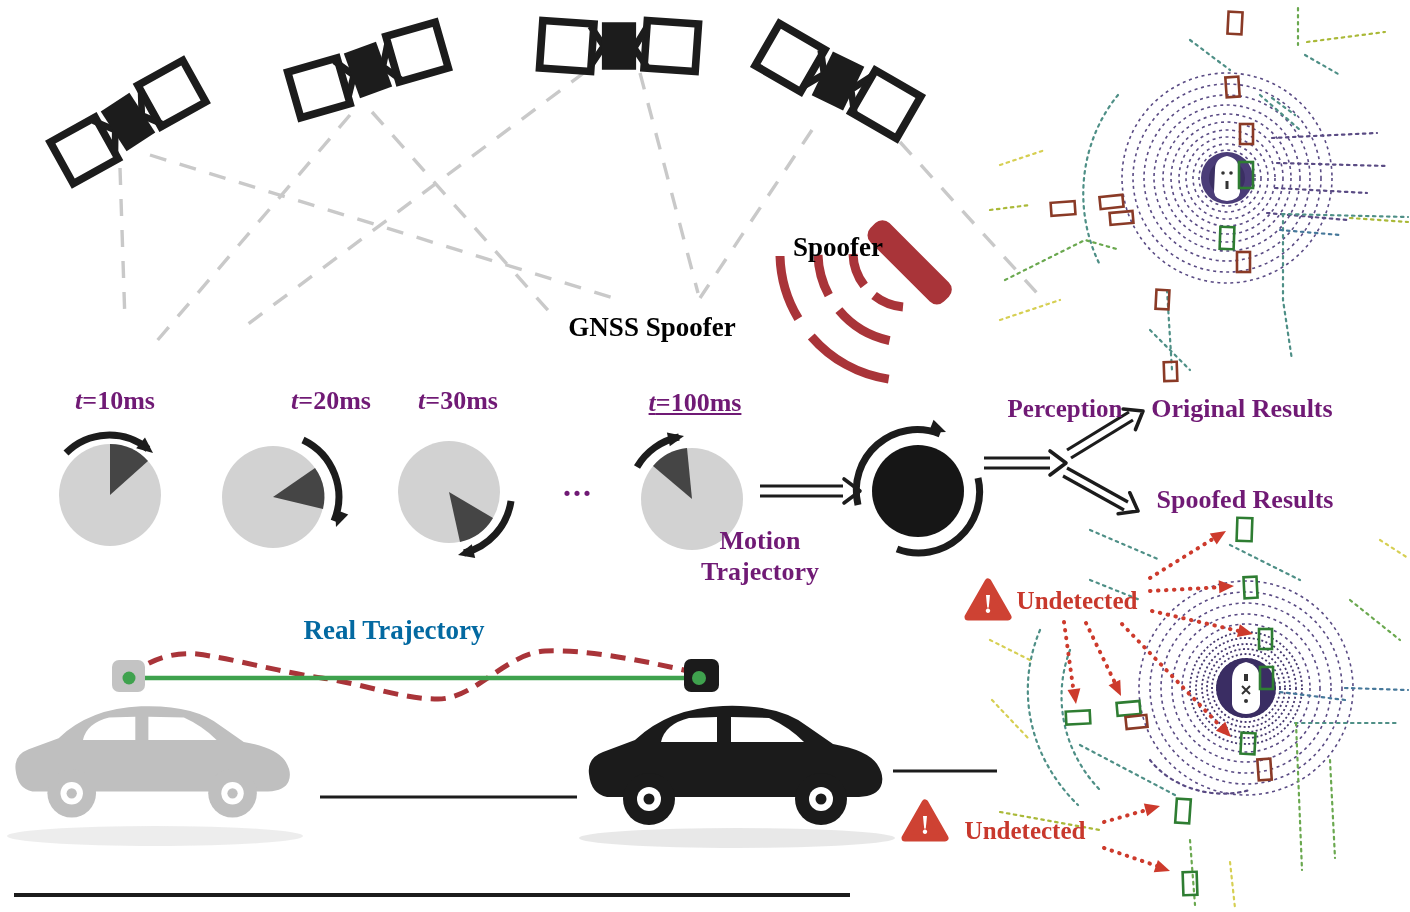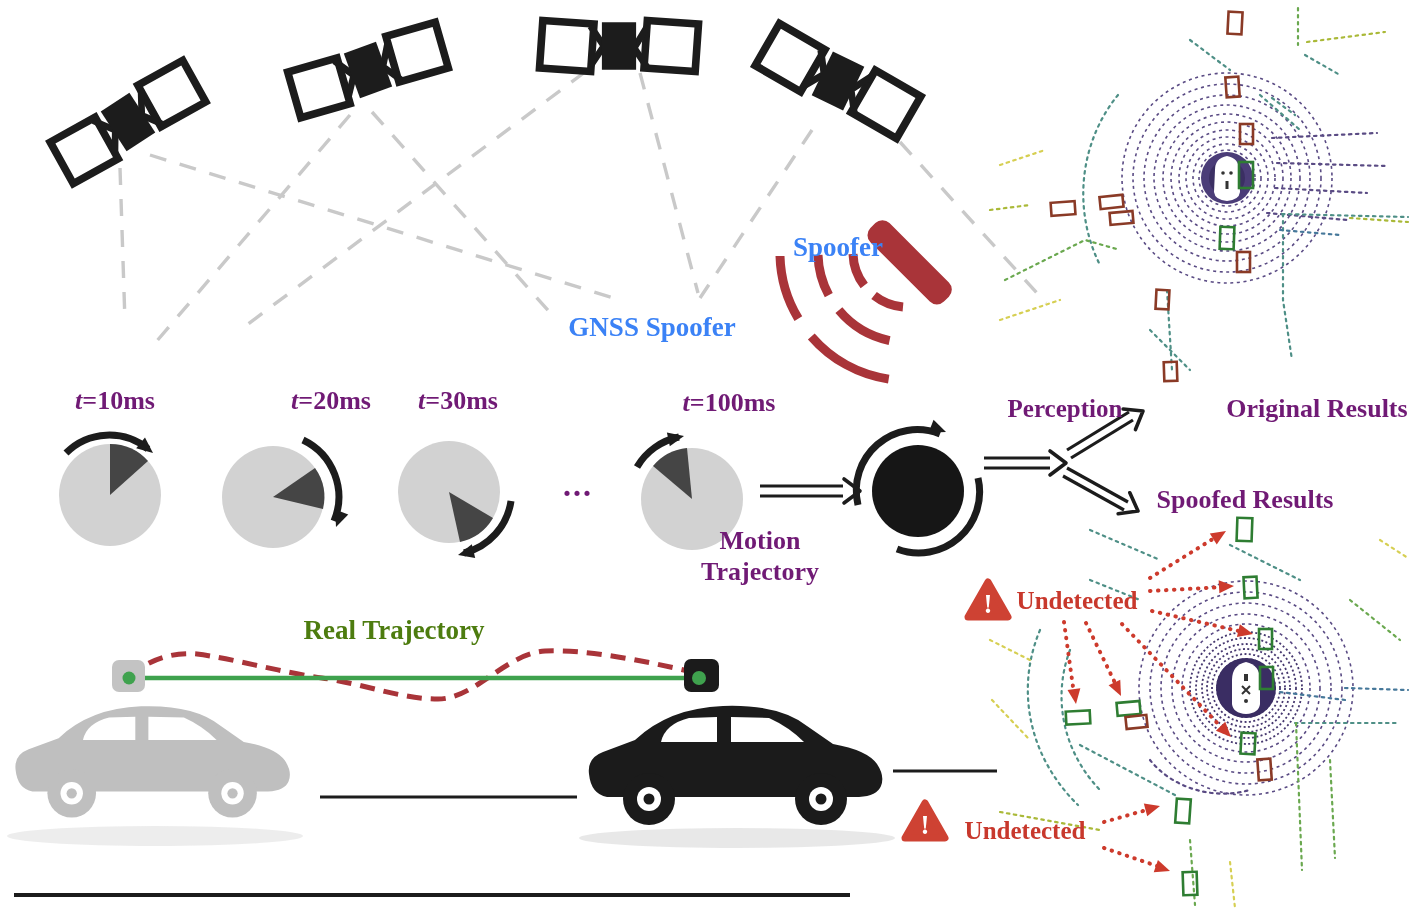--- a/index.html
+++ b/index.html
@@ -2,23 +2,23 @@
 <html><head>
 <meta charset="utf-8">
 <style>
   html,body{margin:0;padding:0;background:#fff;}
   #canvas{position:relative;width:1410px;height:912px;background:#ffffff;overflow:hidden;
           font-family:"Liberation Serif","DejaVu Serif",serif;}
   #gfx{position:absolute;left:0;top:0;}
   .lbl{position:absolute;transform:translate(-50%,-50%);font-weight:bold;white-space:nowrap;
        color:#701a75;}
   .lbl i{font-style:italic;}
-  .red{color:#3b82f6;}
+  .red{color:#000000;}
   .brightred{color:#c8382c;}
-  .green{color:#4d7c0f;}
+  .green{color:#0369a1;}
   .center{text-align:center;}
   
   .satln{stroke:#c9c9c9;stroke-width:3.4;stroke-dasharray:17 14;fill:none;}
   .satbody{fill:#1c1c1c;}
   .satwing{fill:#ffffff;stroke:#1c1c1c;stroke-width:8;}
   .satstrut{fill:none;stroke:#1c1c1c;stroke-width:7;stroke-linejoin:miter;}
   .sparc{fill:none;stroke:#a93439;stroke-width:9;}
   .pielight{fill:#d2d2d2;}
   .piedark{fill:#454545;}
   .carr{fill:none;stroke:#1c1c1c;stroke-width:7;}
@@ -321,31 +321,31 @@
   <circle cx="129" cy="678" r="6.5" fill="#3fa24e"></circle>
   <circle cx="699" cy="678" r="7" fill="#3fa24e"></circle>
 </svg>
 
 <div class="lbl red" style="left:652px;top:327px;font-size:27px;">GNSS Spoofer</div>
 <div class="lbl red" style="left:838px;top:247px;font-size:27px;">Spoofer</div>
 
 <div class="lbl" style="left:115px;top:401px;font-size:26px;"><i>t</i><span>=10ms</span></div>
 <div class="lbl" style="left:283px;top:401px;font-size:26px;margin-left:48px;"><i>t</i><span>=20ms</span></div>
 <div class="lbl" style="left:458px;top:401px;font-size:26px;"><i>t</i><span>=30ms</span></div>
-<div class="lbl" style="left:729px;top:403px;font-size:26px;"><i>t</i><span>=100ms</span></div>
+<div class="lbl" style="left:695px;top:403px;font-size:26px;text-decoration:underline;"><i>t</i><span>=100ms</span></div>
 
 <div class="lbl" style="left:578px;top:485px;font-size:32px;letter-spacing:2px;">...</div>
 
 <div class="lbl center" style="left:760px;top:556px;font-size:26px;line-height:1.2;">
   <div>Motion</div>
   <div>Trajectory</div>
 </div>
 
 <div class="lbl" style="left:1065px;top:409px;font-size:25px;">Perception</div>
-<div class="lbl" style="left:1317px;top:409px;font-size:26px;">Original Results</div>
+<div class="lbl" style="left:1242px;top:409px;font-size:26px;">Original Results</div>
 <div class="lbl" style="left:1245px;top:500px;font-size:26px;">Spoofed Results</div>
 
 <div class="lbl green" style="left:394px;top:630px;font-size:27px;">Real Trajectory</div>
 
 <div class="lbl brightred" style="left:1077px;top:601px;font-size:25px;">Undetected</div>
 <div class="lbl brightred" style="left:1025px;top:831px;font-size:25px;">Undetected</div>
 
 </div>
 
 </body></html>

